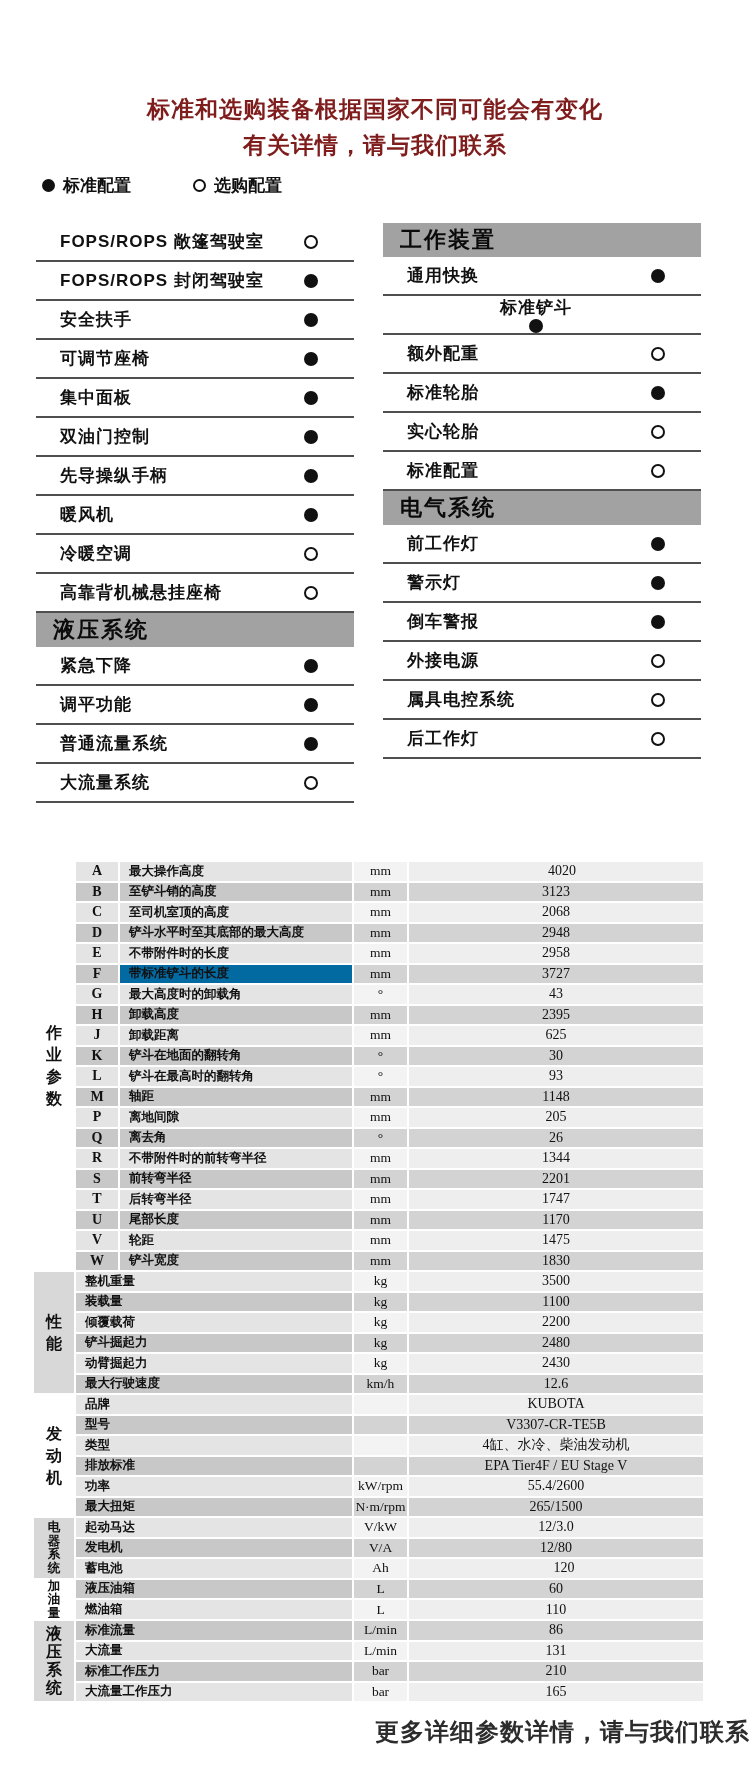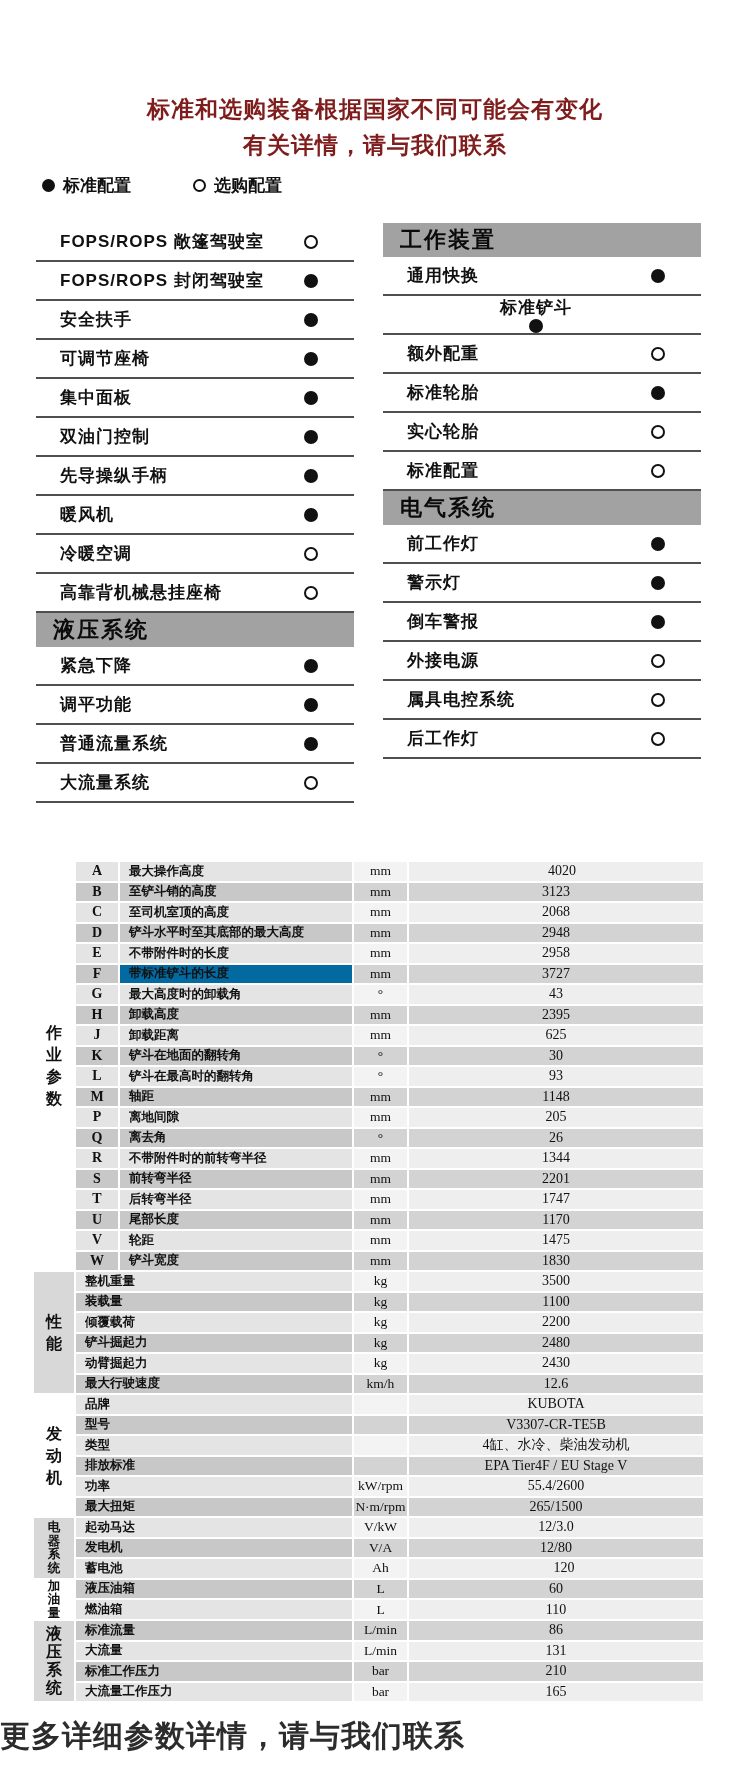--- a/index.html
+++ b/index.html
@@ -28,22 +28,22 @@
               flex-direction:column;gap:2px;background:#fff;}
   .grp{display:grid;grid-template-columns:40px 42px 232px 53px 1fr;gap:2px;}
   .g-cell{grid-column:1;display:flex;flex-direction:column;align-items:center;
           justify-content:center;font-weight:bold;color:#111;line-height:1;}
   .cell{height:18.5px;display:flex;align-items:center;overflow:hidden;}
   .c-letter{justify-content:center;font-family:"Liberation Serif",serif;
             font-weight:bold;font-size:14px;}
   .c-name{padding-left:9px;font-size:12.5px;font-weight:bold;white-space:nowrap;}
   .c-unit{justify-content:center;font-family:"Liberation Serif",serif;font-size:13.5px;}
   .c-value{justify-content:center;font-family:"Liberation Serif",serif;font-size:14px;}
-  .footer{position:absolute;top:1716px;left:0;width:100%;text-align:left;
-          font-size:30px;font-weight:bold;color:#2c2c2c;letter-spacing:1px;}
+  .footer{position:absolute;top:1716px;left:0;width:100%;text-align:right;
+          font-size:24px;font-weight:bold;color:#2c2c2c;letter-spacing:1px;}
 </style>
 </head>
 <body>
 
 <div class="page">
   <div class="sub s1">标准和选购装备根据国家不同可能会有变化</div>
   <div class="sub s2">有关详情，请与我们联系</div>
 
   <div class="legend">
     <span class="leg-item">

